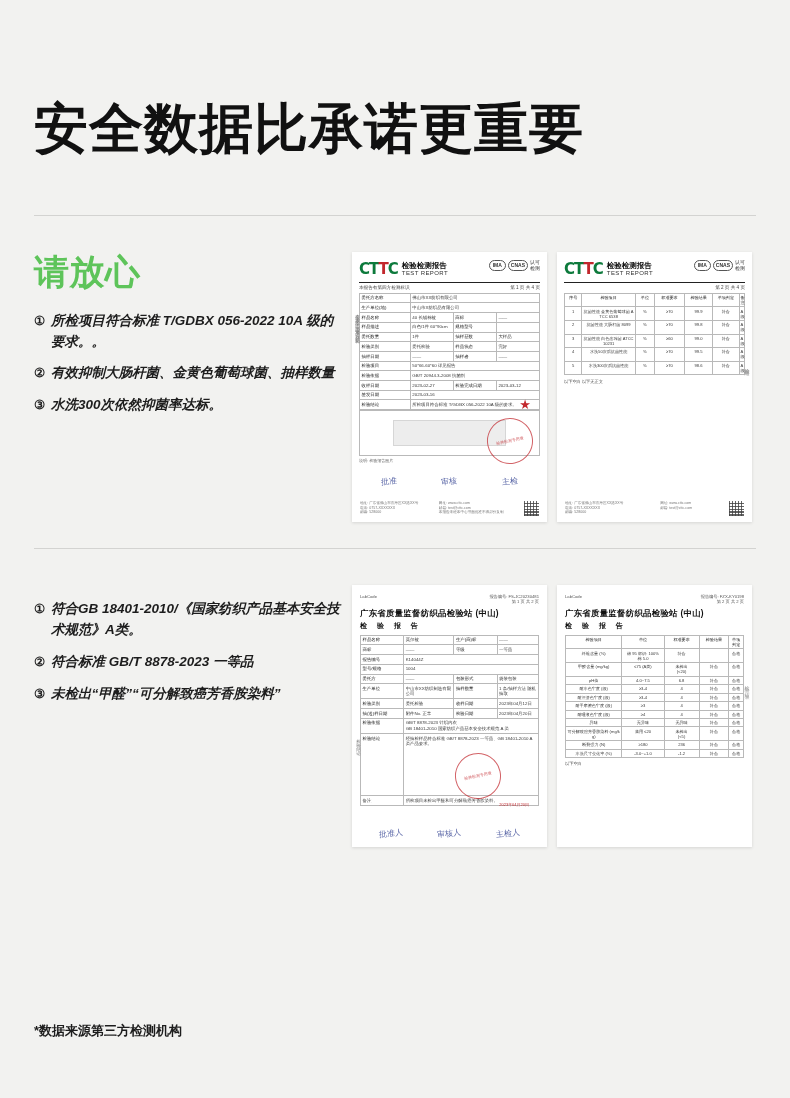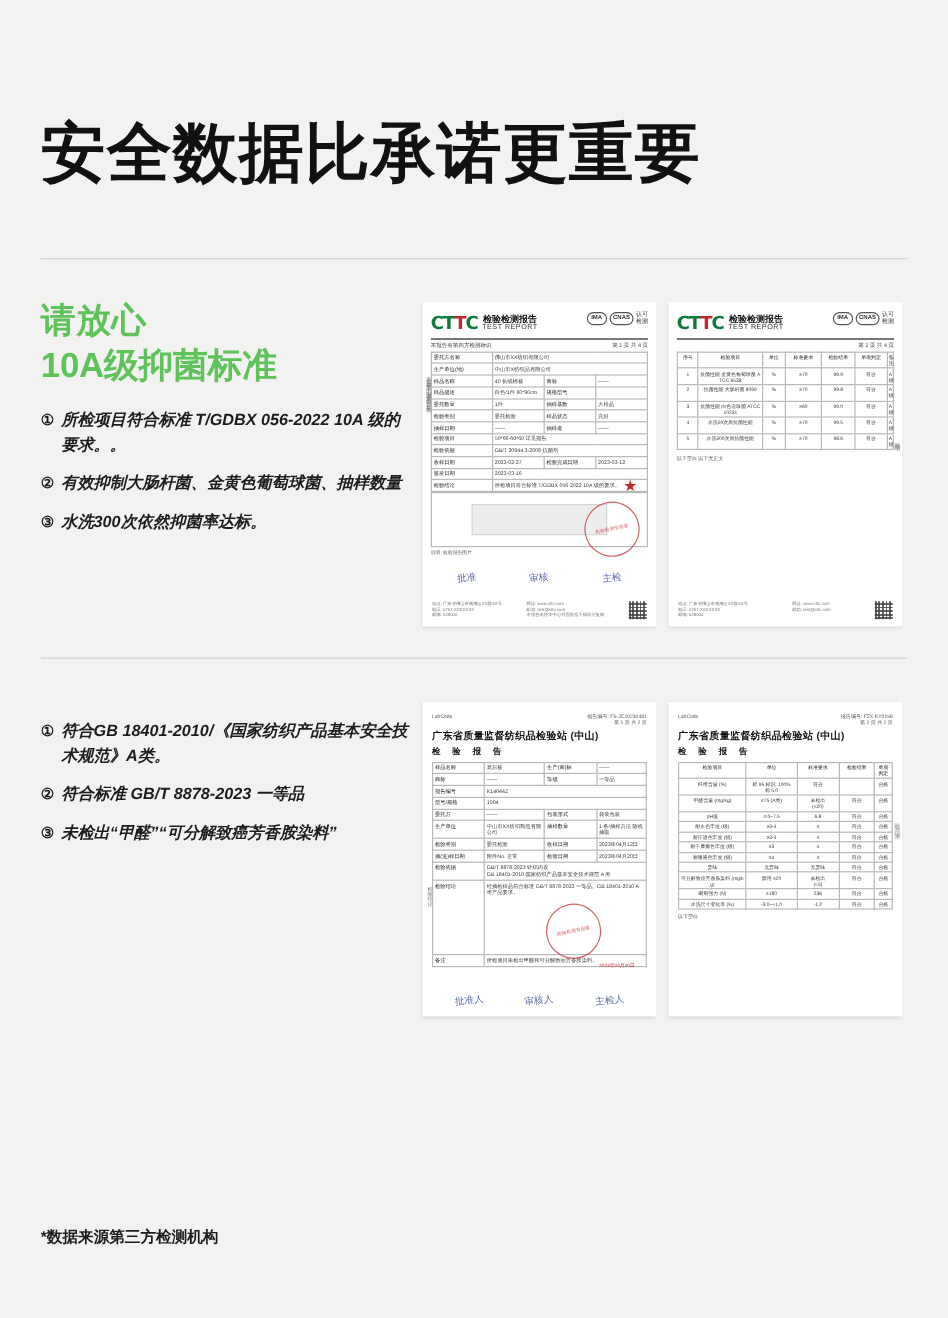--- a/index.html
+++ b/index.html
@@ -50,21 +50,21 @@
   .section.one { padding-top: 34px; }
   .section.two { padding-top: 34px; }
 
   .sec-left {
     width: 318px;
     flex: 0 0 318px;
     box-sizing: border-box;
     padding-right: 6px;
   }
   .sec-title {
-    font-size: 29px;
+    font-size: 35px;
     font-weight: bold;
     color: #5ec45a;
     line-height: 1.28;
     letter-spacing: 0.5px;
     white-space: nowrap;
   }
   .sec-title.l2 { letter-spacing: -0.2px; }
 
   .bullets {
     margin-top: 16px;
@@ -109,21 +109,21 @@
   .cert.c4 { width: 195px; height: 262px; padding: 9px 8px; }
 
   
   .cert-top {
     display: flex;
     align-items: flex-start;
     justify-content: space-between;
     border-bottom: 1px solid #222;
     padding-bottom: 4px;
   }
-  .brandblk { display: flex; align-items: center; gap: 4px; text-align: center; }
+  .brandblk { display: flex; align-items: center; gap: 4px; }
   .cttc {
     font-size: 15px;
     font-weight: bold;
     letter-spacing: -1px;
     color: #0d7a3c;
     font-family: "DejaVu Sans", sans-serif;
   }
   .cttc .c-red { color: #c2272d; }
   .rep-zh { font-size: 7.5px; font-weight: bold; color: #111; line-height: 1.1; }
   .rep-en { font-size: 6px; color: #333; letter-spacing: 0.4px; }
@@ -296,21 +296,20 @@
 <div class="page">
 
   <div class="headline">安全数据比承诺更重要</div>
 
   <div class="divider first"></div>
 
   <div class="section one">
 
     <div class="sec-left">
       <div class="sec-title">请放心</div>
-      <div class="sec-title l2">10A级抑菌标准</div>
 
       <div class="bullets">
         <div class="bullet">
           <span class="num">①</span>
           <span class="txt">所检项目符合标准 T/GDBX 056-2022 10A 级的要求。。</span>
         </div>
         <div class="bullet">
           <span class="num">②</span>
           <span class="txt">有效抑制大肠杆菌、金黄色葡萄球菌、抽样数量</span>
         </div>

